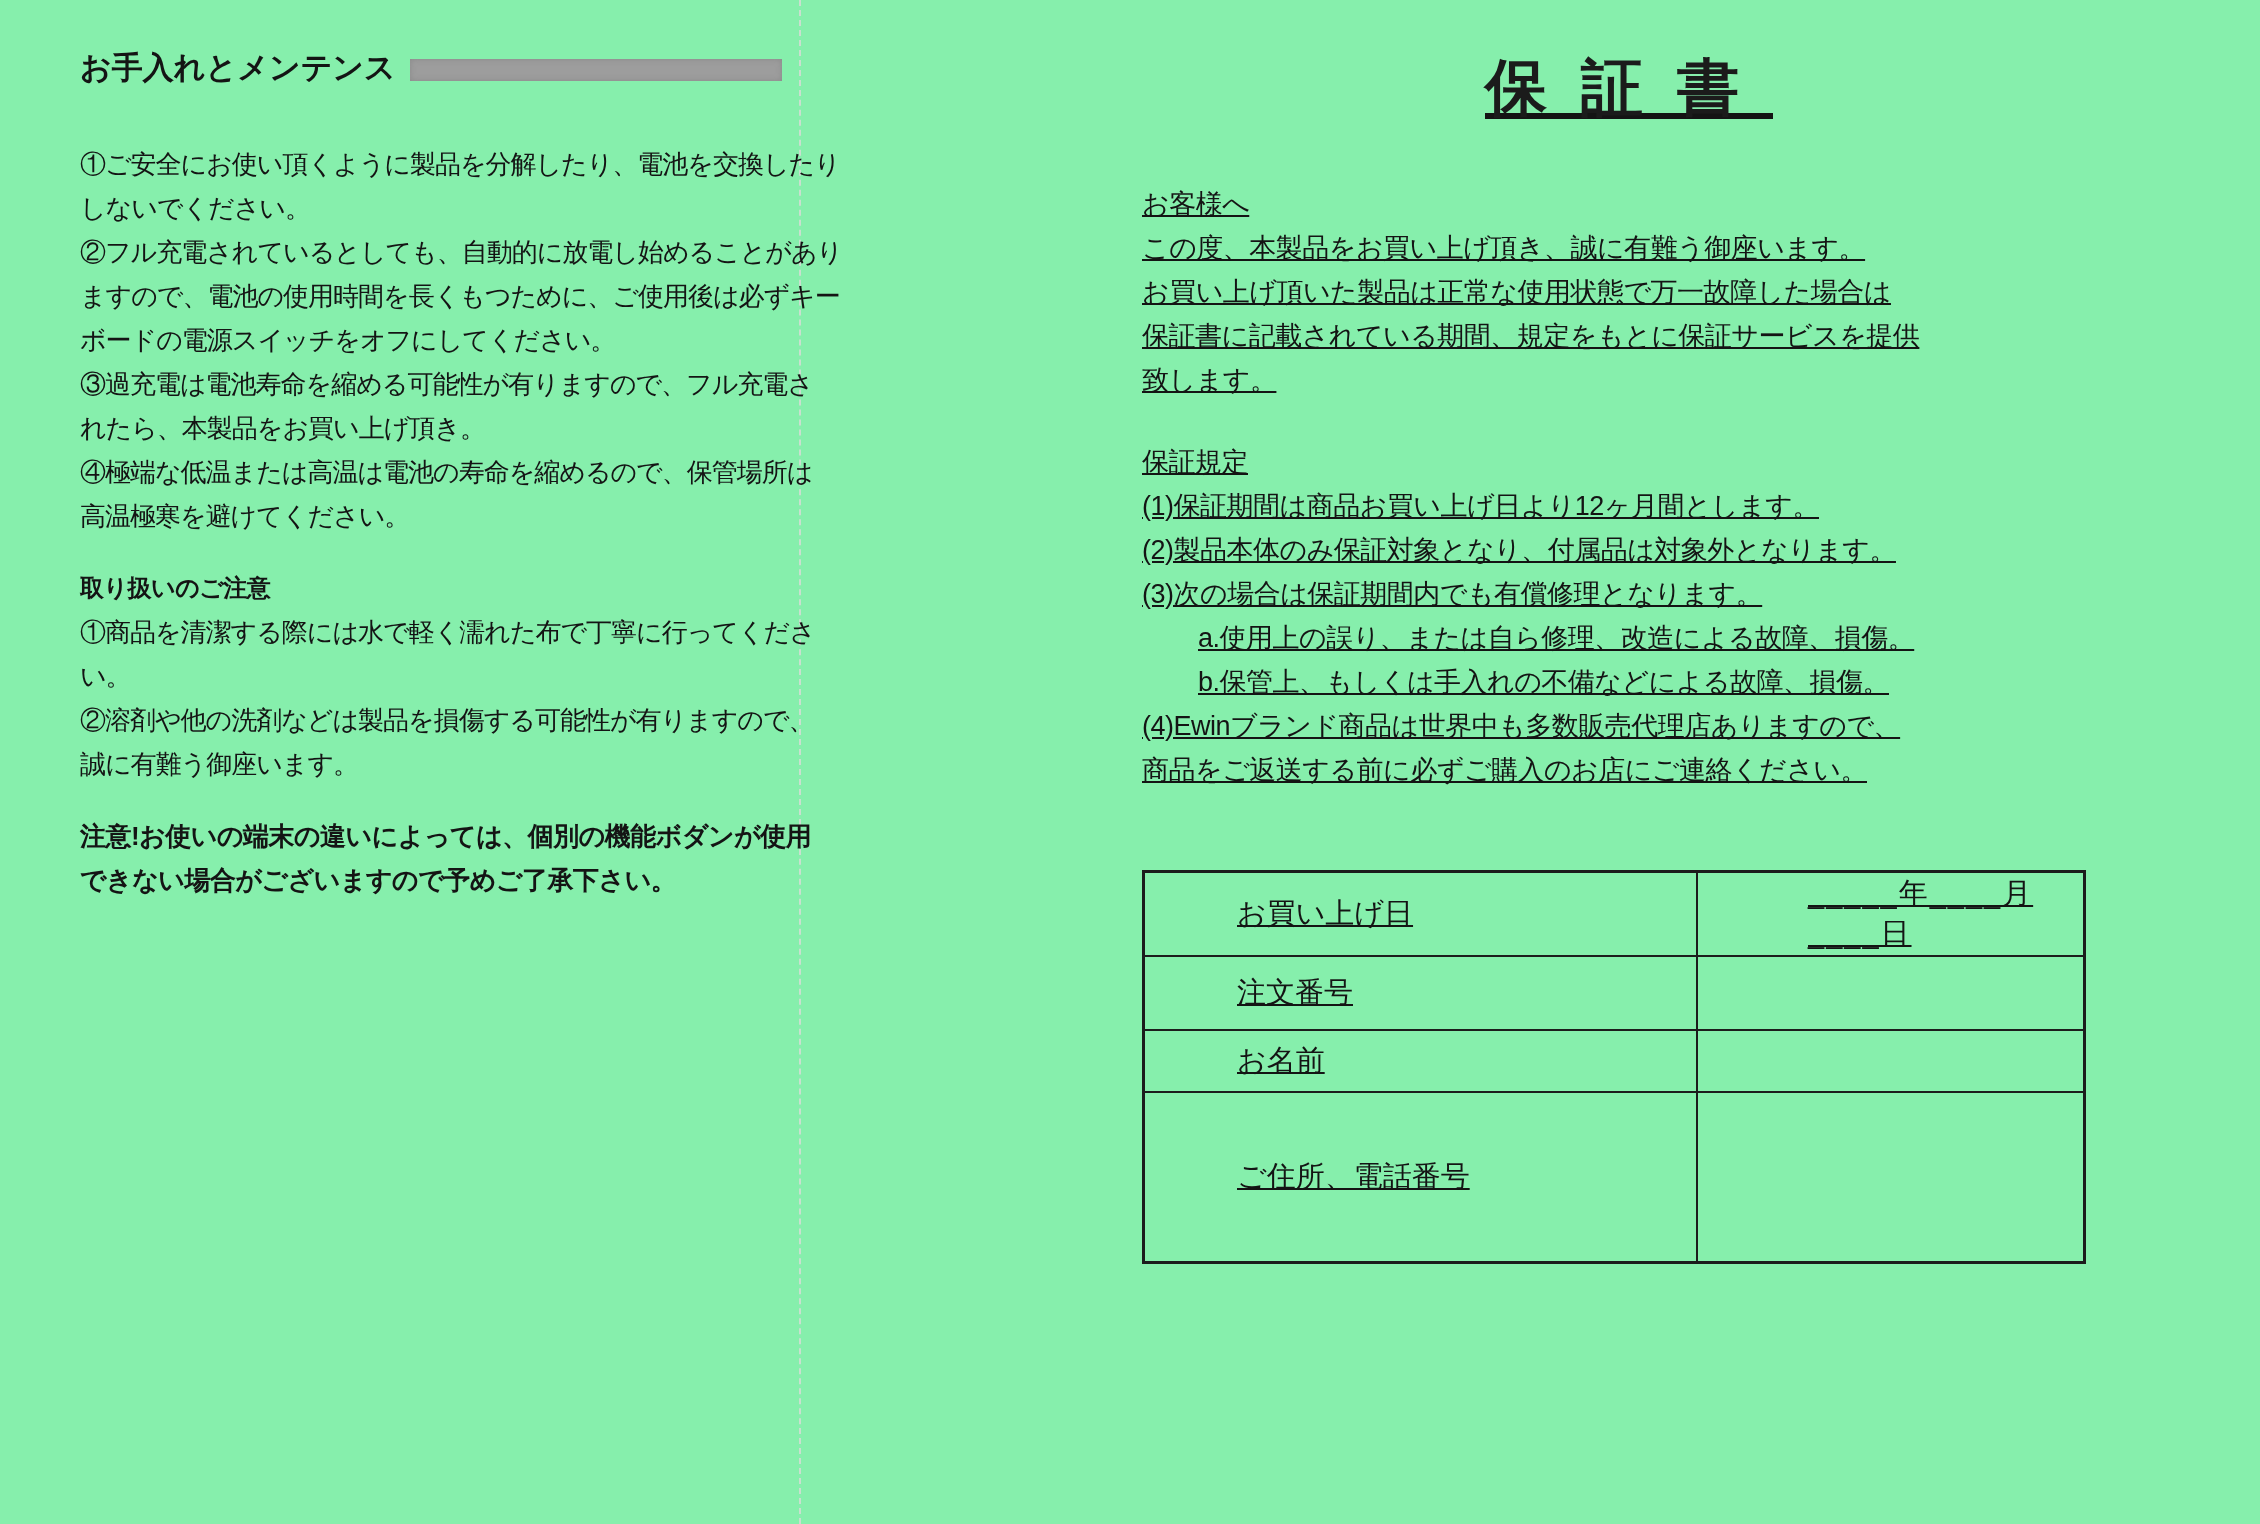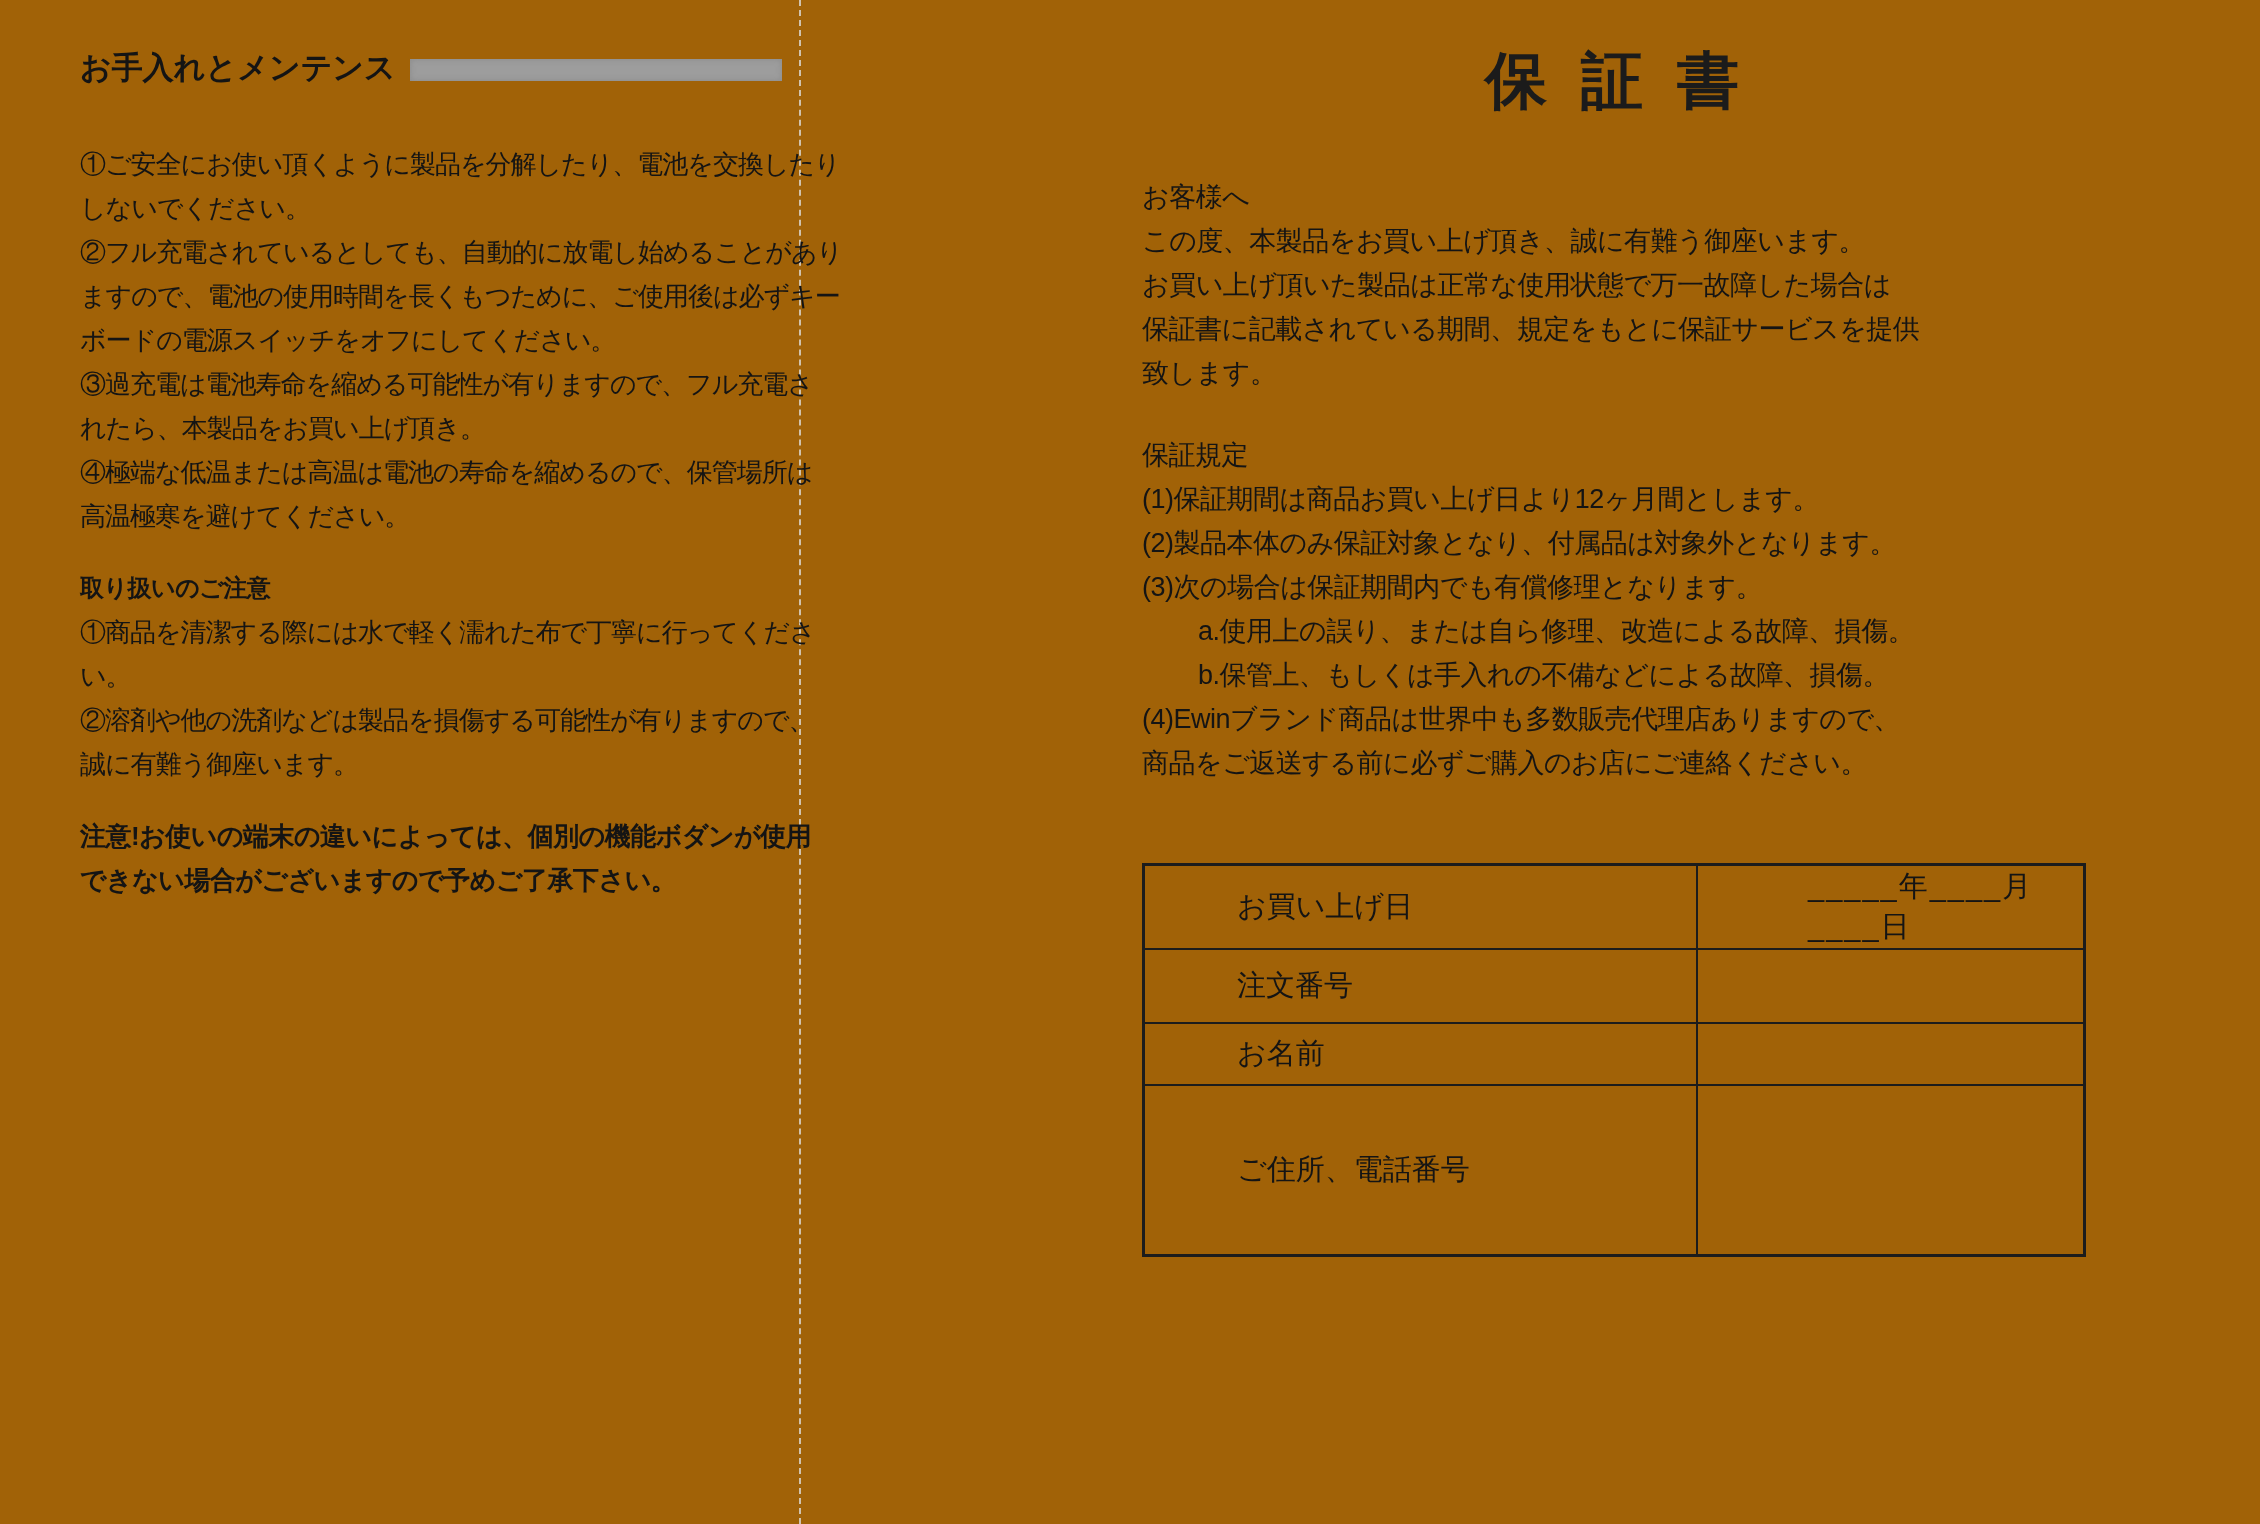--- a/index.html
+++ b/index.html
@@ -1,19 +1,19 @@
 <!DOCTYPE html>
 <html><head>
 <meta charset="utf-8">
 <style>
   html,body { margin:0; padding:0; background:#e8e8e8; }
   .sheet {
     position:relative;
     width:2260px; height:1524px;
-    background:#a16207;
+    background:#86efac;
     font-family:"Liberation Sans", sans-serif;
     color:#141414;
     overflow:hidden;
   }
   
   .fold {
     position:absolute; left:799px; top:0; width:0; height:100%;
     border-left:2px dashed #dcdcda; opacity:.8;
   }
 
@@ -34,21 +34,21 @@
     white-space:nowrap;
   }
   .left-col .care-block { margin-top:54px; }
   .left-col .handling-head {
     margin-top:28px; font-size:24px; font-weight:bold; line-height:44px; letter-spacing:-0.5px;
   }
   .left-col .notice-block { margin-top:28px;font-weight:bold; }
   .left-col .notice-block .body-line { letter-spacing:-0.5px; }
 
   
-  .right-col { position:absolute; left:1142px; top:39px; width:1078px; }
+  .right-col { position:absolute; left:1142px; top:46px; width:1078px;text-decoration:underline; }
   .warranty-title {
     width:940px; text-align:center;
     font-size:62px; font-weight:bold;
     letter-spacing:34px; text-indent:34px;
     color:#1b1b1b;
   }
   .right-col .customer-block { margin-top:52px; }
   .right-col .body-line { font-size:27px; line-height:44px; letter-spacing:-0.5px; }
   .right-col .terms-block { margin-top:38px; }
   .indent { padding-left:56px; }

